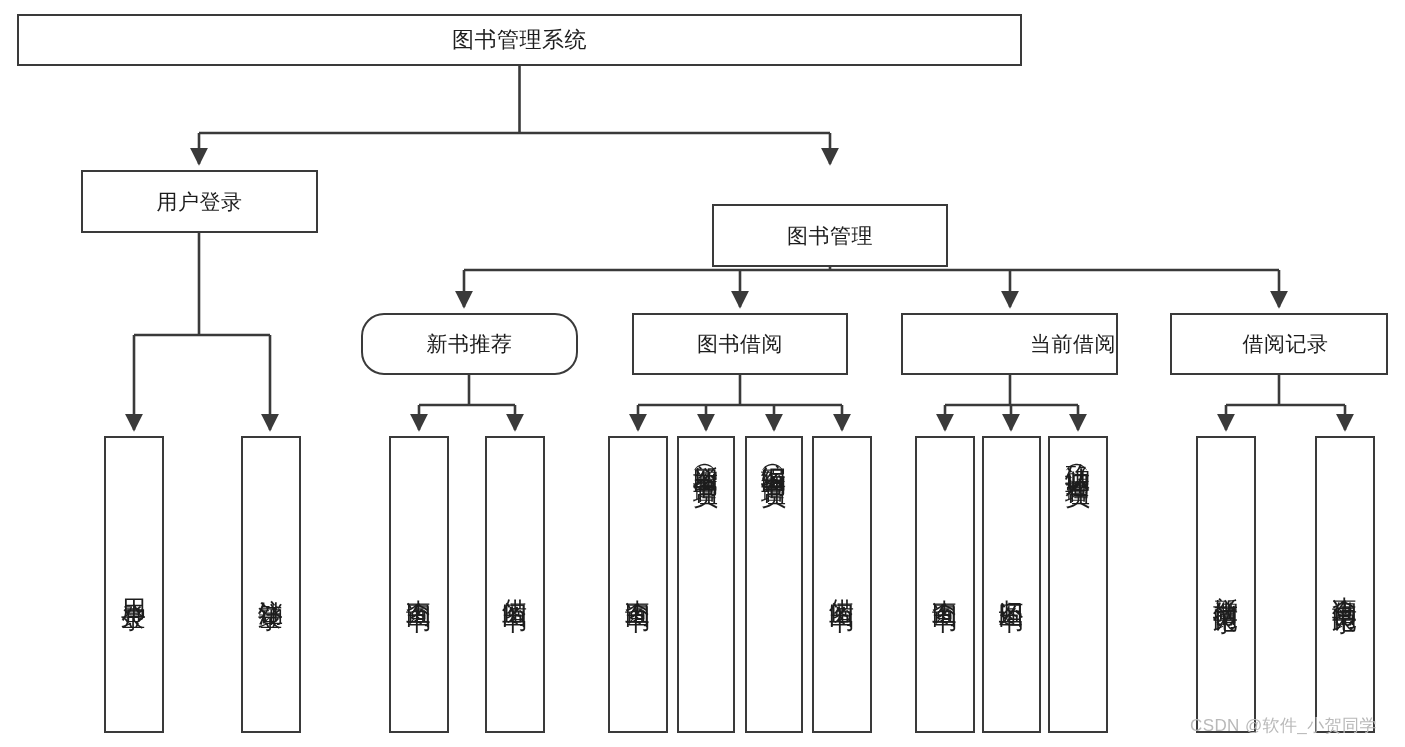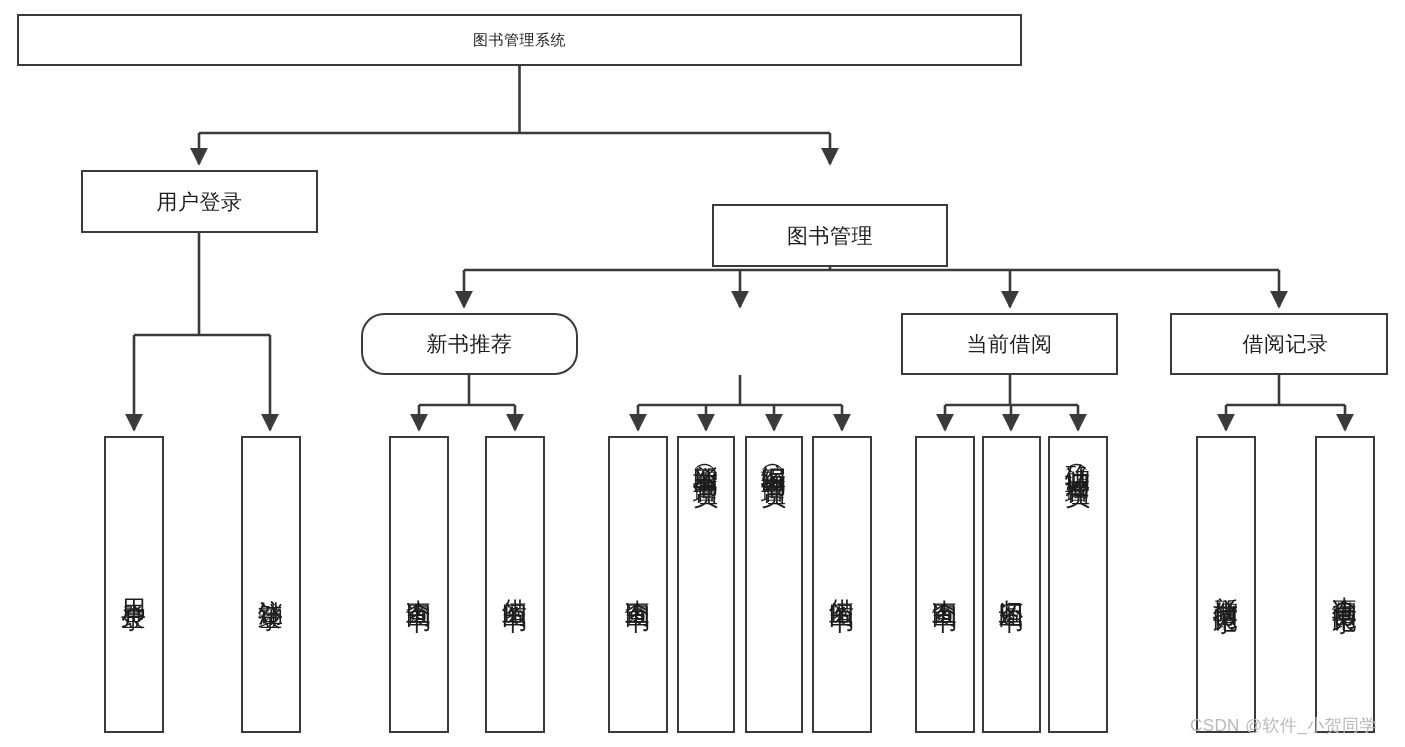--- a/index.html
+++ b/index.html
@@ -39,21 +39,21 @@
     text-align: center;
     line-height: 1.02;
     white-space: pre-wrap;
     letter-spacing: 0.5px;
   }
   
   .node.horiz .label {
     font-size: 21px;
   }
   .node.root .label {
-    font-size: 15px;
+    font-size: 22px;
   }
   
   .node.leaf {
     align-items: flex-start;
     padding-top: 6px;
   }
   .node.leaf.center {
     align-items: center;
     padding-top: 0;
   }
@@ -136,21 +136,24 @@
   <div class="node horiz" style="left:81px; top:170px; width:237px; height:63px;">
     <span class="label">用户登录</span>
   </div>
   <div class="node horiz" style="left:712px; top:170px; width:236px; height:63px;margin-top:34px;">
     <span class="label">图书管理</span>
   </div>
 
   <div class="node horiz" style="left:361px; top:313px; width:217px; height:62px;border-radius:23px;">
     <span class="label">新书推荐</span>
   </div>
-  <div class="node horiz" style="left:901px; top:313px; width:217px; height:62px;">
+  <div class="node horiz" style="left:632px; top:313px; width:216px; height:62px;">
+    <span class="label">图书借阅</span>
+  </div>
+  <div class="node horiz" style="left:901px; top:313px; width:217px; height:62px;justify-content:flex-end;">
     <span class="label">当前借阅</span>
   </div>
   <div class="node horiz" style="left:1170px; top:313px; width:218px; height:62px;padding-left:13px;">
     <span class="label">借阅记录</span>
   </div>
 
   <div class="node leaf center" style="left:104px; top:436px; width:60px; height:297px;">
     <span class="label">用户登录</span>
   </div>
   <div class="node leaf center" style="left:241px; top:436px; width:60px; height:297px;">

